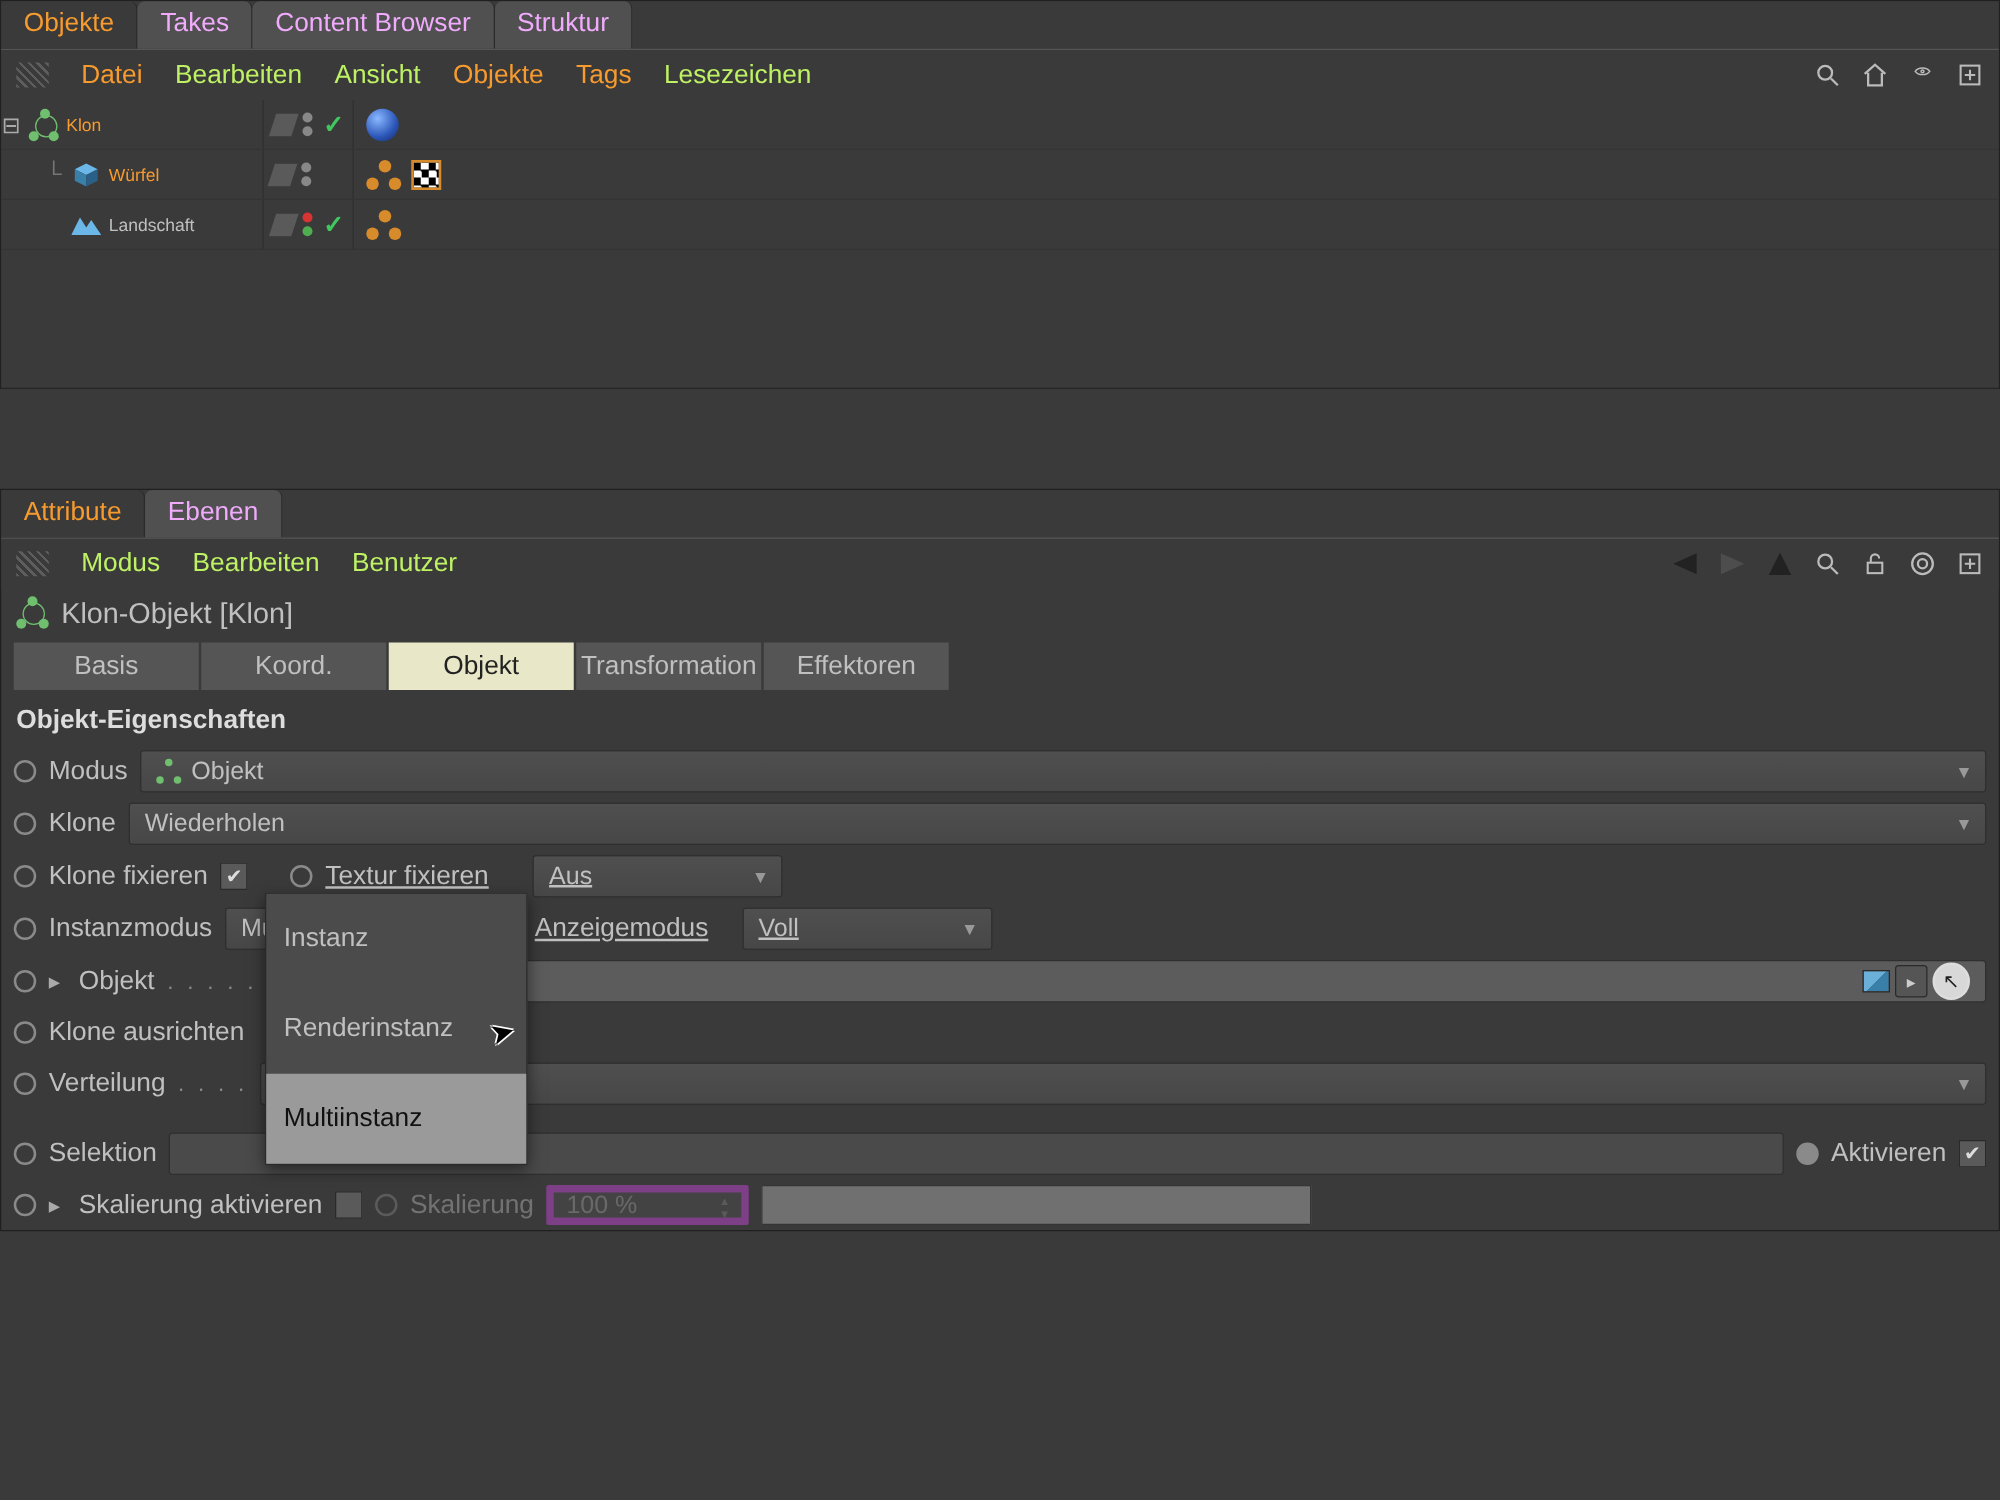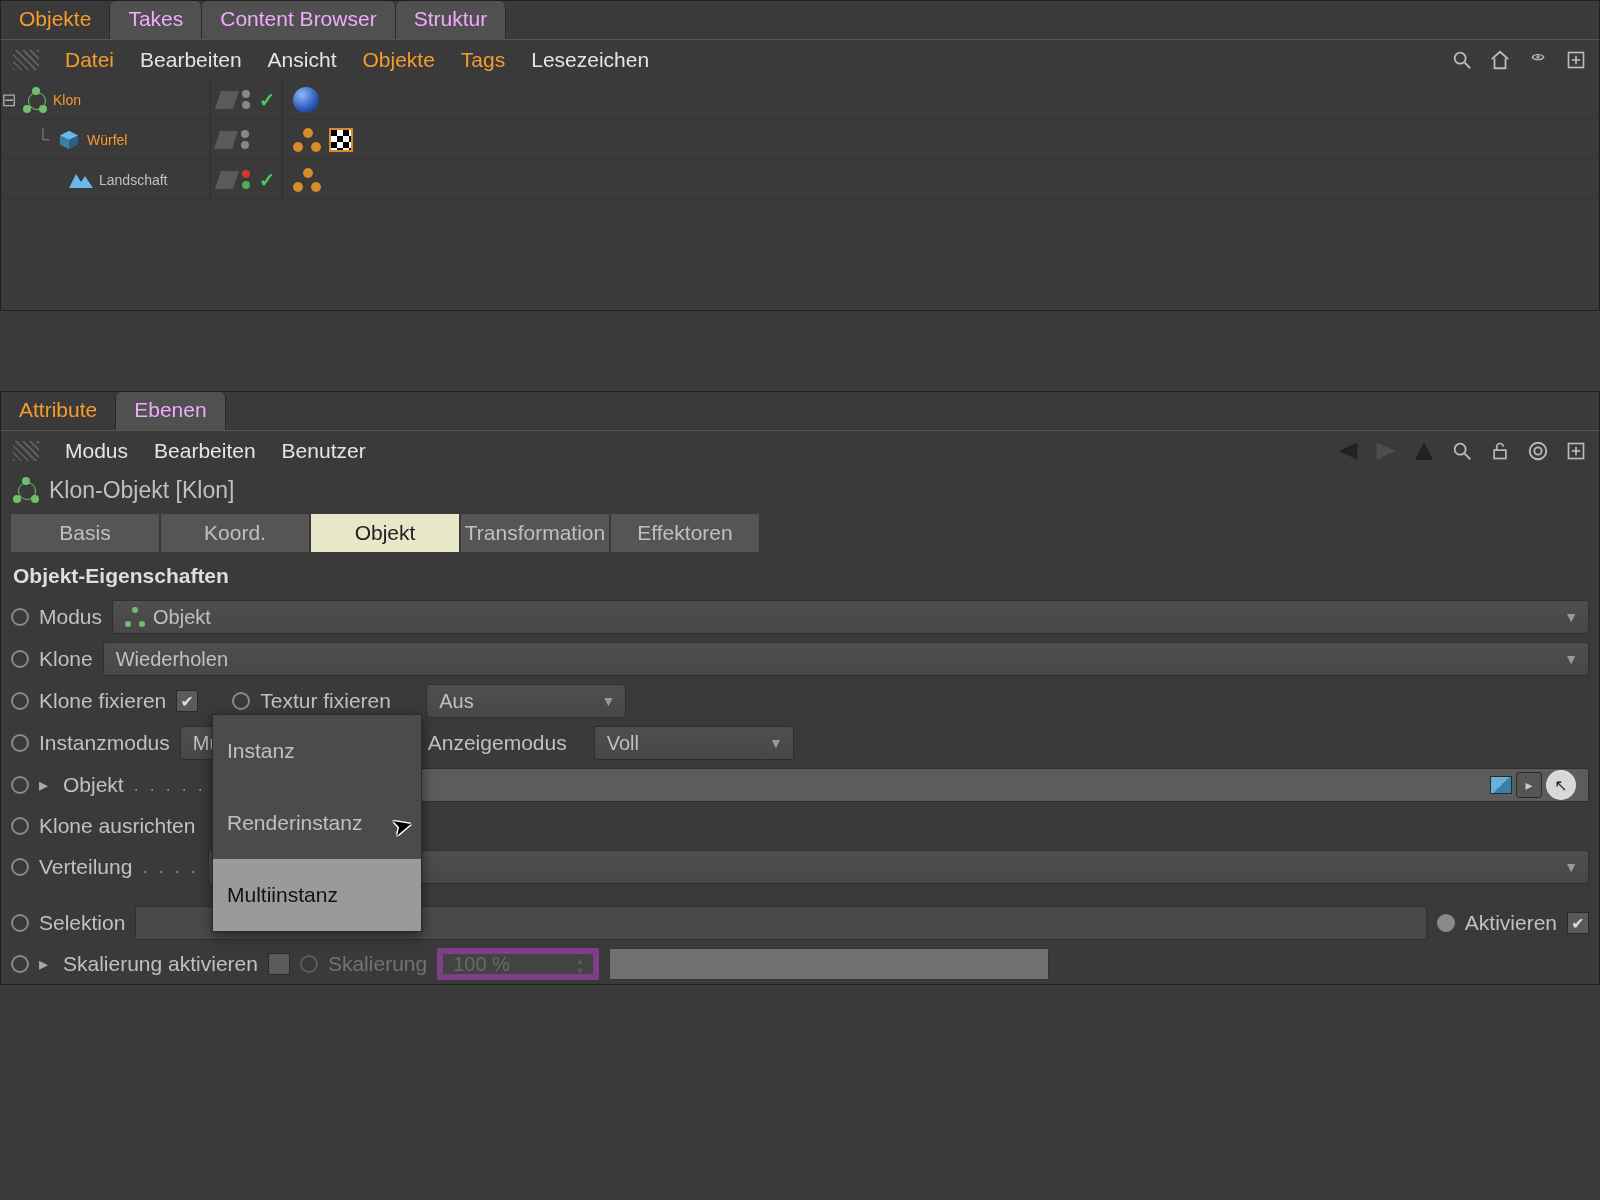--- a/index.html
+++ b/index.html
@@ -5,21 +5,21 @@
 * { margin:0; padding:0; box-sizing:border-box; font-family:Arial,Helvetica,sans-serif; }
 body { background:#3a3a3a; color:#c0c0c0; font-size:18px; width:1600px; height:1200px; overflow:hidden; user-select:none; }
 
 
 .panel { border:1px solid #202020; }
 .tabbar { display:flex; background:#3a3a3a; }
 .tab { padding:6px 18px 8px; background:#505050; border-right:1px solid #2a2a2a; color:#f0abfc; cursor:pointer; font-size:21px; border-top-left-radius:6px; border-top-right-radius:6px; }
 .tab.active { background:#3a3a3a; color:#f79b2e; }
 .menubar { display:flex; align-items:center; gap:26px; padding:8px 12px; background:#3a3a3a; border-top:1px solid #555; }
 .menubar .icon-slot { width:26px; height:20px; background:repeating-linear-gradient(45deg,#888 0 2px,transparent 2px 5px); opacity:.45; }
-.menuitem { color:#e5e5e5; cursor:pointer; font-size:21px; }
+.menuitem { color:#bef264; cursor:pointer; font-size:21px; }
 .menuitem.hl { color:#f79b2e; }
 .menubar-right { margin-left:auto; display:flex; align-items:center; gap:16px; }
 .icon { width:22px; height:22px; display:flex; align-items:center; justify-content:center; }
 
 
 .objtree { background:#3a3a3a; min-height:230px; }
 .objrow { display:flex; align-items:center; height:40px; border-bottom:1px solid #343434; }
 .treecol { width:210px; display:flex; align-items:center; height:100%; border-right:1px solid #2f2f2f; }
 .expander { width:16px; color:#aaa; text-align:center; }
 .objicon { width:24px; height:24px; margin:0 6px; display:flex; align-items:center; justify-content:center; }
@@ -78,21 +78,21 @@
 .popup .opt { padding:24px 14px; font-size:21px; cursor:pointer; }
 .popup .opt.sel { background:#9a9a9a; color:#111; }
 
 .cursor { position:absolute; left:392px; top:812px; z-index:60; font-size:24px; color:#000; pointer-events:none; text-shadow:1px 1px 0 #fff,-1px -1px 0 #fff,1px -1px 0 #fff,-1px 1px 0 #fff; transform:rotate(-15deg); }
 
 .objfield-extra { margin-left:auto; display:flex; gap:4px; align-items:center; }
 .landscape-mini { width:22px;height:18px;background:linear-gradient(135deg,#6bb0d8 50%,#3a7fa8 50%); border:1px solid #2a2a2a; }
 .btn-sq { width:26px;height:26px;background:#555;border:1px solid #2a2a2a;border-radius:3px;display:flex;align-items:center;justify-content:center;color:#ccc;font-size:14px; }
 .btn-round { width:30px;height:30px;border:2px solid #ddd;border-radius:50%;background:#d8d8d8;display:flex;align-items:center;justify-content:center;color:#222;font-size:16px; }
 
-.col2 { display:flex; align-items:center; gap:10px; margin-left:24px; }
+.col2 { display:flex; align-items:center; gap:10px; margin-left:24px;text-decoration:underline; }
 .col2 .plabel { min-width:156px; }
 
 .midrow { position:relative; }
 </style>
 </head>
 <body>
 
 <div class="panel">
   <div class="tabbar">
     <div class="tab active">Objekte</div>
@@ -188,21 +188,21 @@
         <span class="mini3">
             <span class="b b1"></span>
             <span class="b b2"></span>
             <span class="b b3"></span>
           </span>
         <span class="checker"></span>
       </div>
     </div>
 
     <div class="objrow">
-      <div class="treecol" style="padding-left:46px">
+      <div class="treecol" style="padding-left:34px">
         <span style="width:16px"></span>
         <span class="objicon">
             <svg width="24" height="20" viewBox="0 0 24 20">
               <polygon points="0,18 7,4 12,12 16,6 24,18" fill="#6bb8e8"></polygon>
             </svg>
           </span>
         <span class="objlabel">Landschaft</span>
       </div>
       <div class="vis">
         <span class="vbox"></span>

